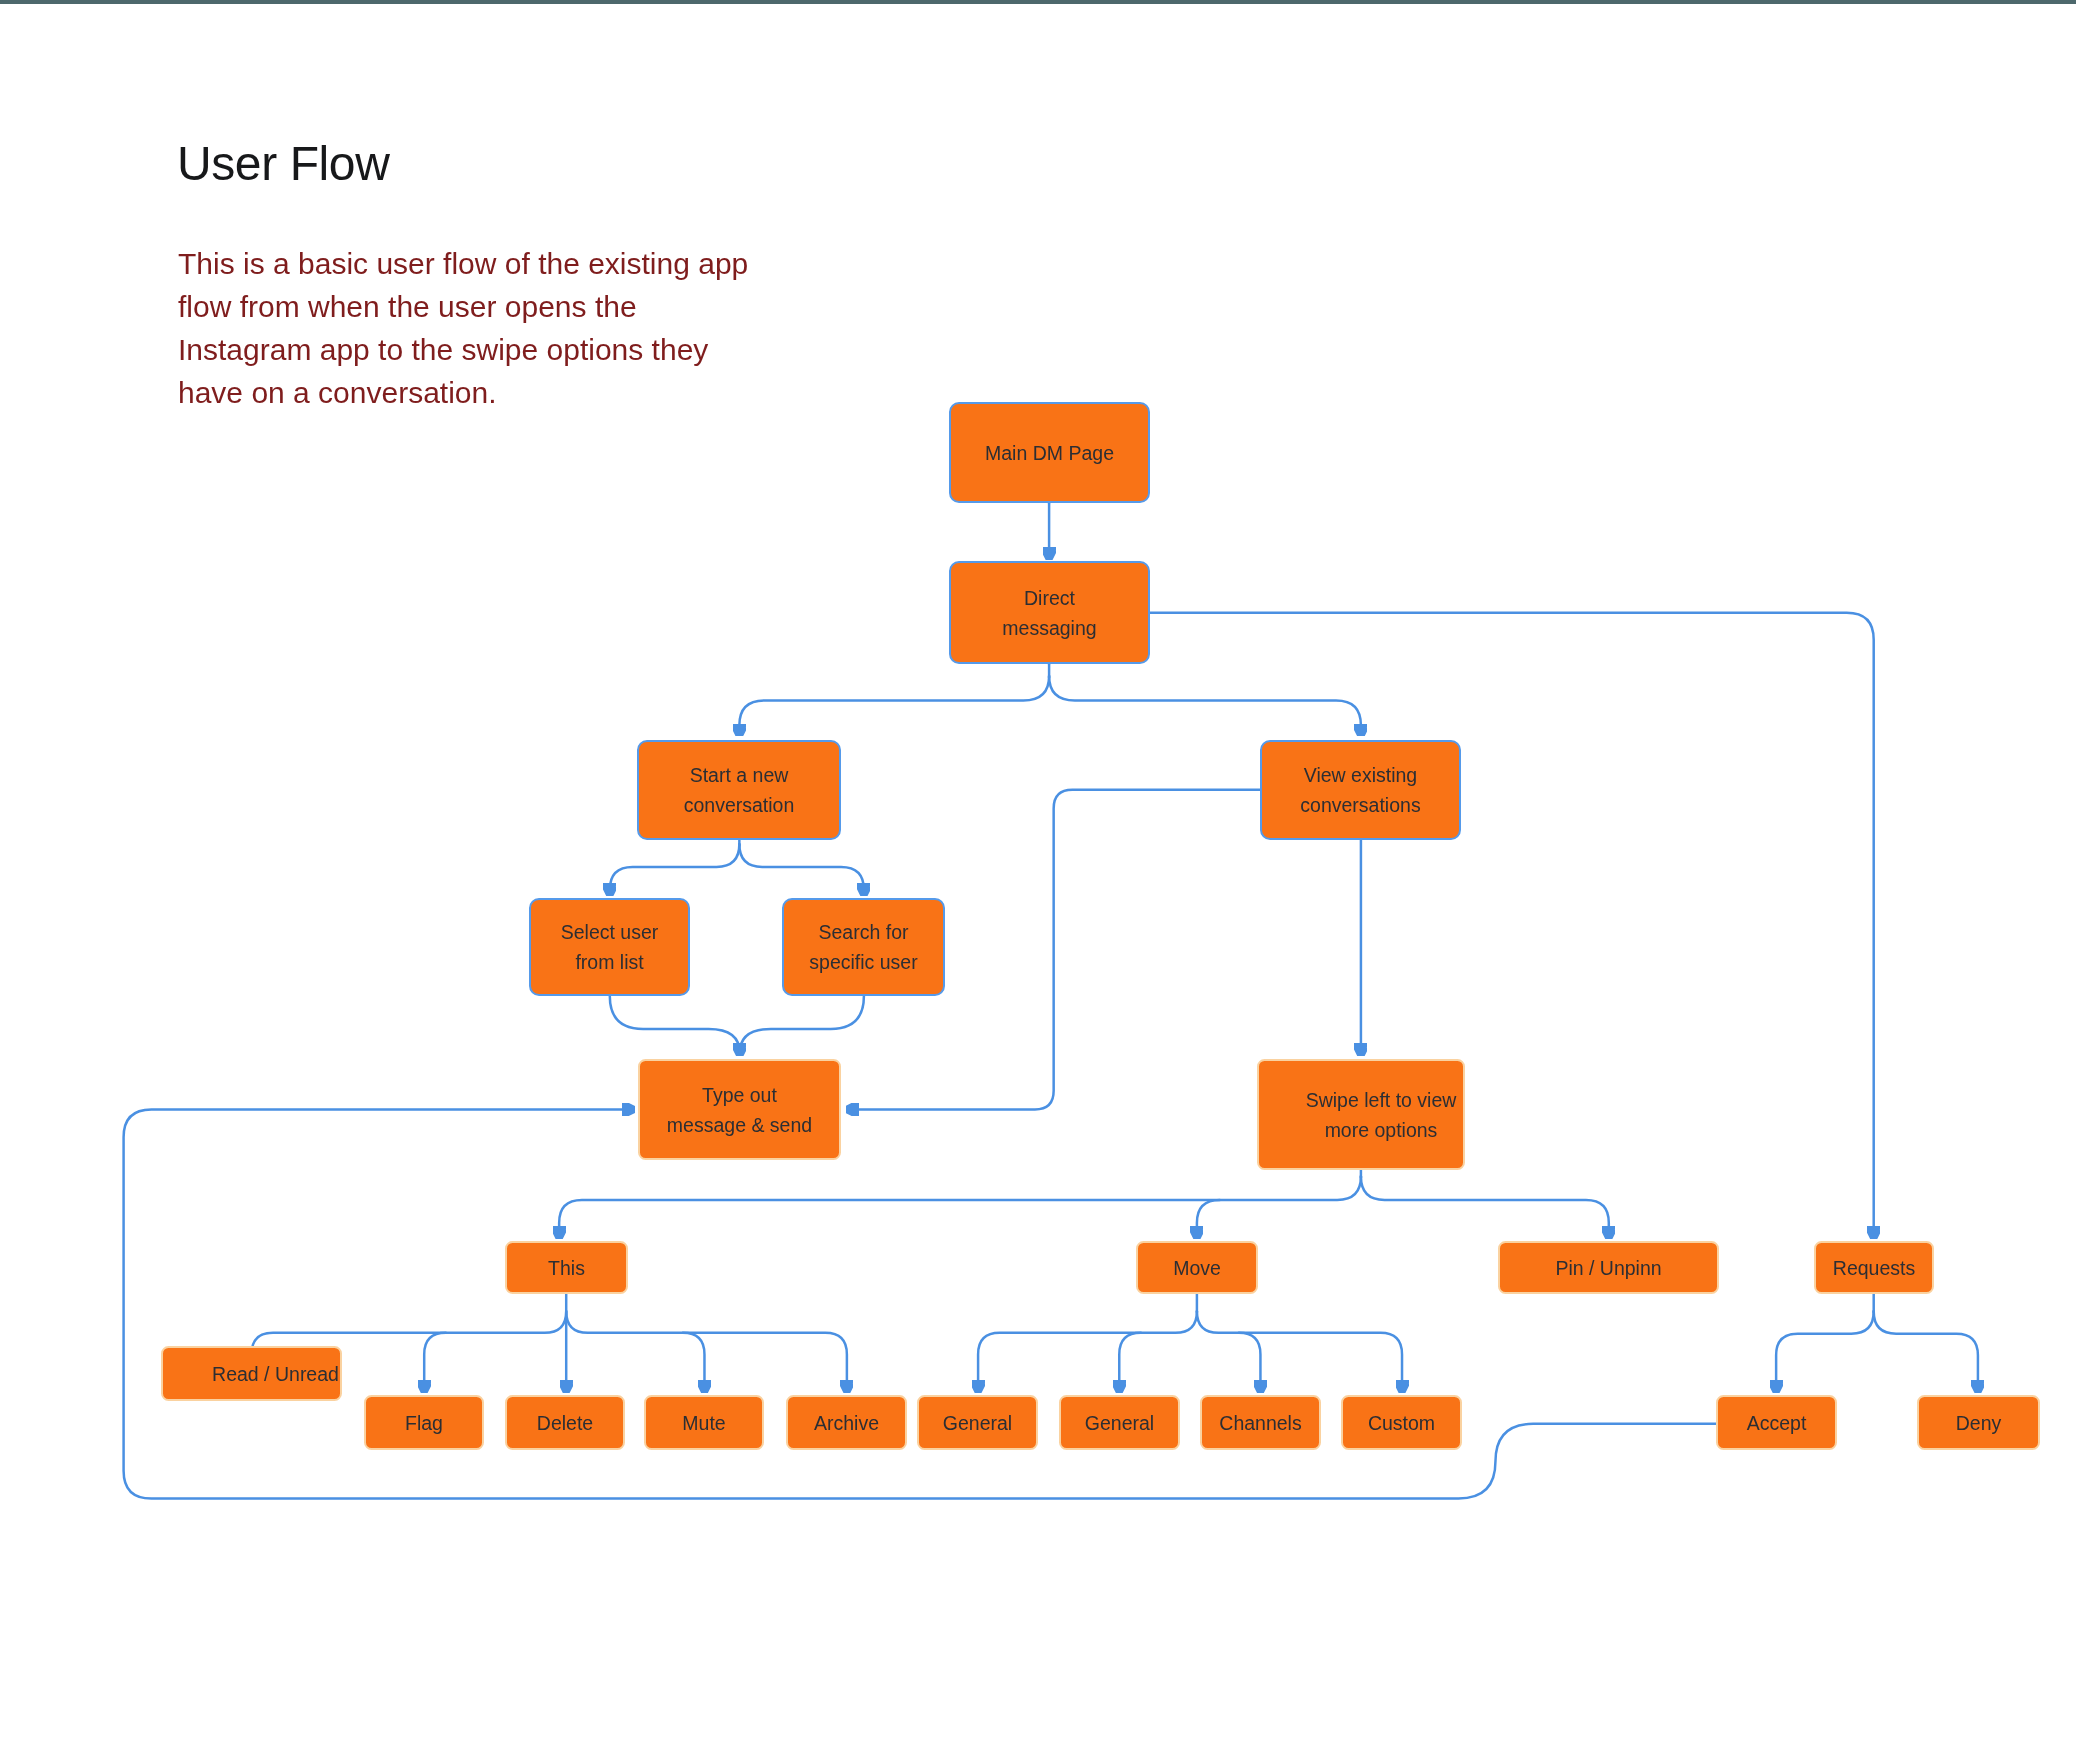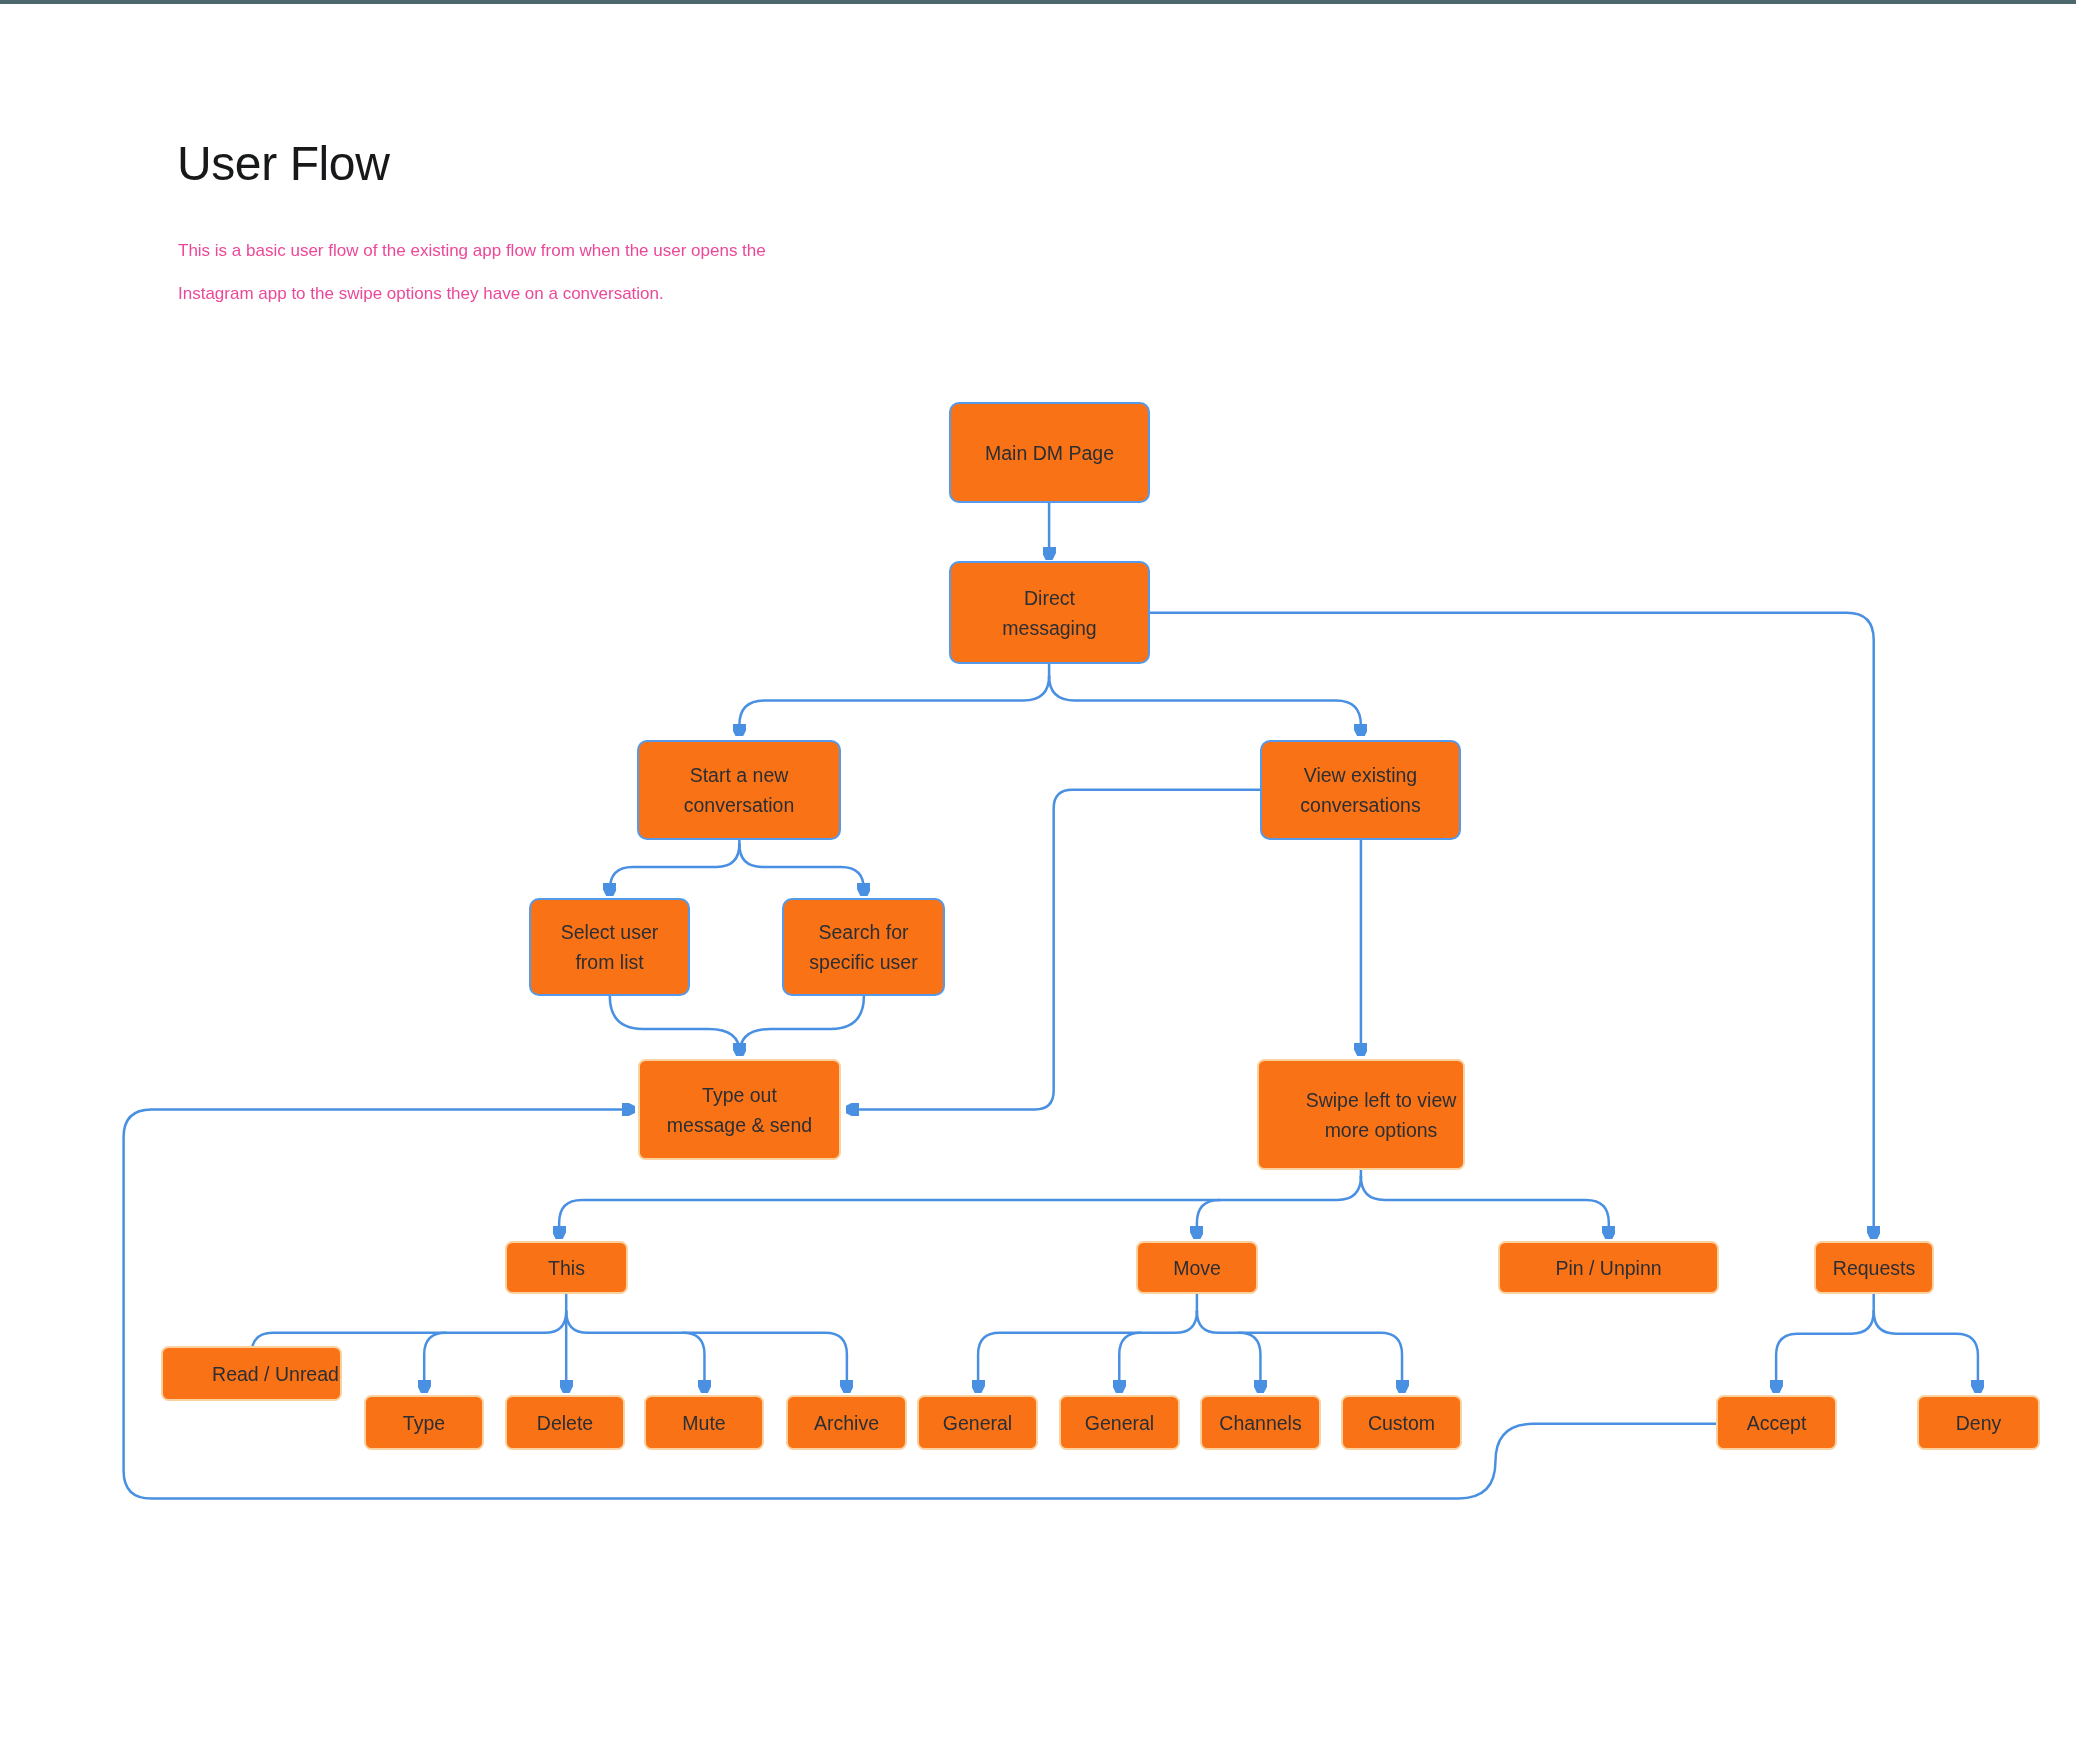--- a/index.html
+++ b/index.html
@@ -1,19 +1,19 @@
 <!DOCTYPE html>
 <html style="font-size:6.6px"><head>
 <meta charset="utf-8">
 <style>
   html,body{margin:0;padding:0;background:#ffffff;}
   body{width:2153px;height:1758px;position:relative;font-family:"Liberation Sans",sans-serif;overflow:hidden;}
   .top-edge{position:absolute;left:0;top:0;width:2153px;height:4.2px;background:#4d686c;}
   .page-title{position:absolute;left:177px;top:104px;font-size:48px;font-weight:500;color:#17181a;letter-spacing:-0.4px;}
-  .page-desc{position:absolute;left:178px;top:212px;width:590px;font-size:17px;line-height:43px;color:#ec4899;font-weight:400;}
+  .page-desc{position:absolute;left:178px;top:212px;width:590px;font-size:30px;line-height:43px;color:#7f1d1d;font-weight:400;}
   #diagram{position:absolute;left:0;top:0;width:2153px;height:1758px;}
   svg.edges{position:absolute;left:0;top:0;}
   svg.edges path{fill:none;stroke:#4a90e2;stroke-width:6;stroke-linecap:round;}
   .node{position:absolute;box-sizing:border-box;background:#f97316;display:flex;align-items:center;justify-content:center;text-align:center;}
   .node .node-label{font-size:19.5px;line-height:30px;color:#2c2e33;white-space:pre-line;}
   .node.primary{border:2.5px solid #559aea;border-radius:10px;}
   .node.secondary{border:2.5px solid #fad2a0;border-radius:7.5px;}
 </style>
 </head>
 <body>
@@ -113,21 +113,21 @@
     <div class="node secondary" style="left: 1498px; top: 1241px; width: 221px; height: 53px;">
       <span class="node-label">Pin / Unpinn</span>
     </div>
     <div class="node secondary" style="left: 1814px; top: 1241px; width: 120px; height: 53px;">
       <span class="node-label">Requests</span>
     </div>
     <div class="node secondary" style="left: 161px; top: 1346px; width: 181px; height: 55px; padding-left: 48px;">
       <span class="node-label">Read / Unread</span>
     </div>
     <div class="node secondary" style="left: 364px; top: 1395px; width: 120px; height: 55px;">
-      <span class="node-label">Type</span>
+      <span class="node-label">Flag</span>
     </div>
     <div class="node secondary" style="left: 505px; top: 1395px; width: 120px; height: 55px;">
       <span class="node-label">Delete</span>
     </div>
     <div class="node secondary" style="left: 644px; top: 1395px; width: 120px; height: 55px;">
       <span class="node-label">Mute</span>
     </div>
     <div class="node secondary" style="left: 786px; top: 1395px; width: 121px; height: 55px;">
       <span class="node-label">Archive</span>
     </div>

